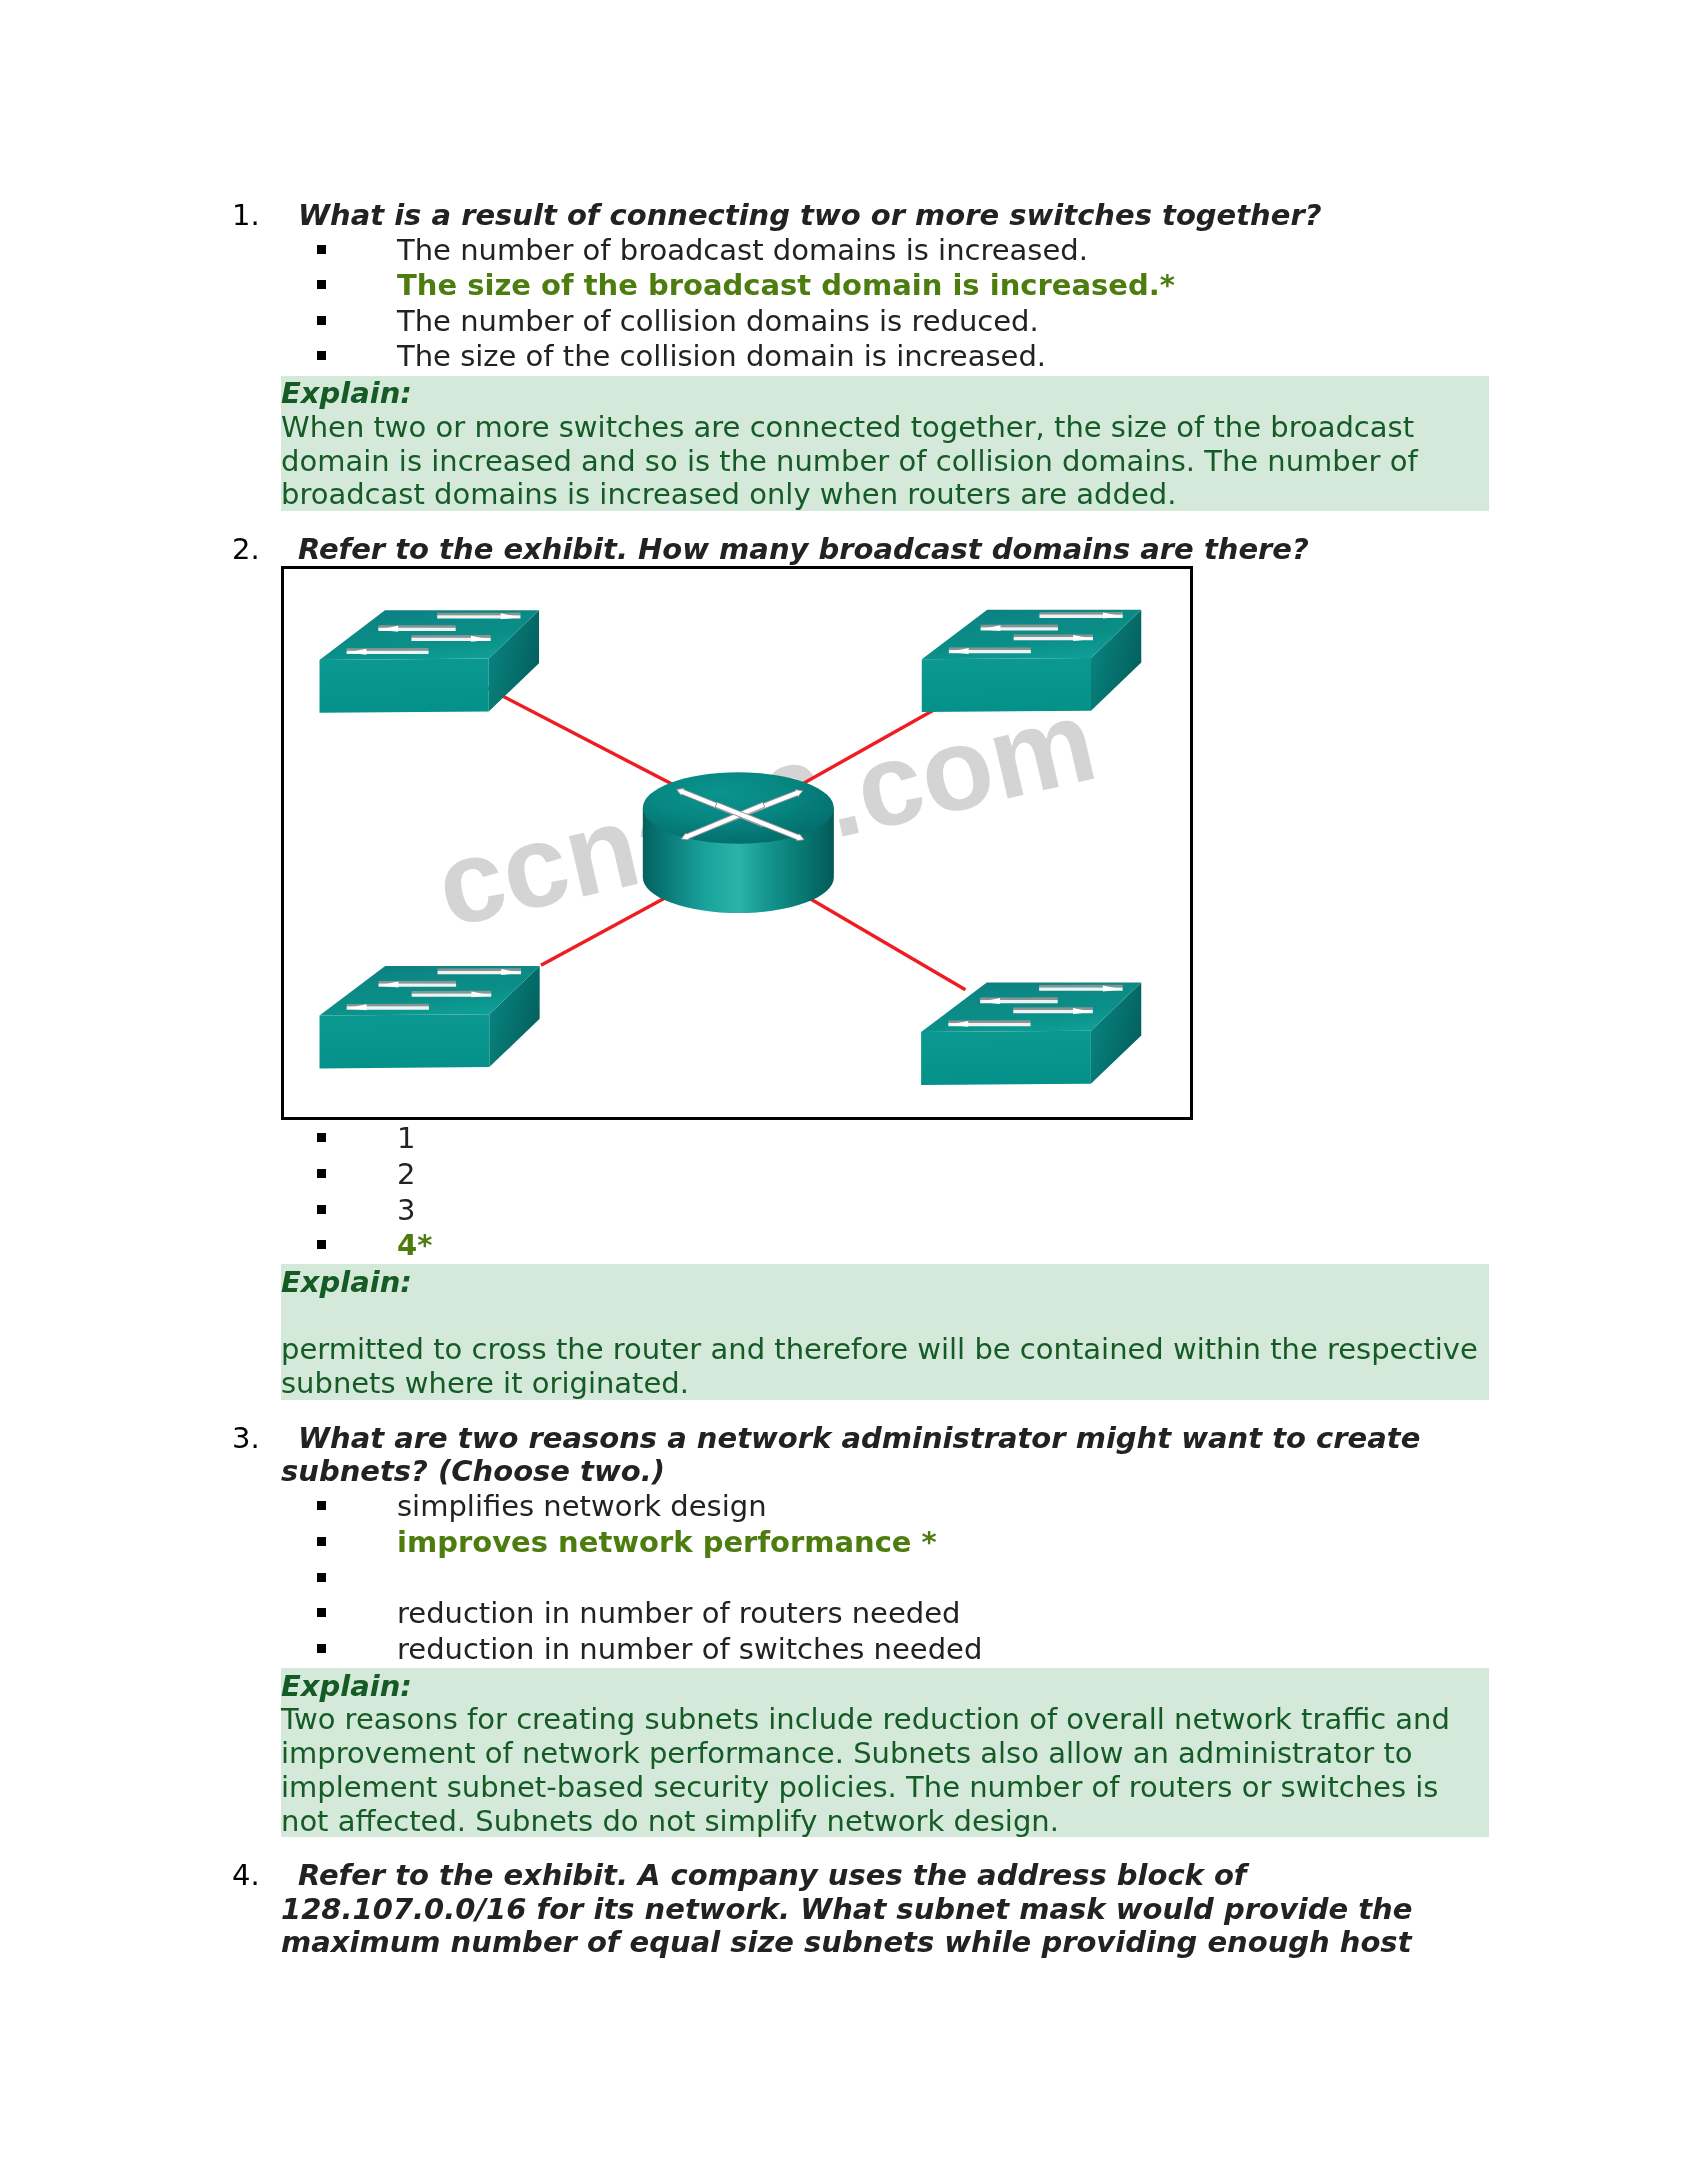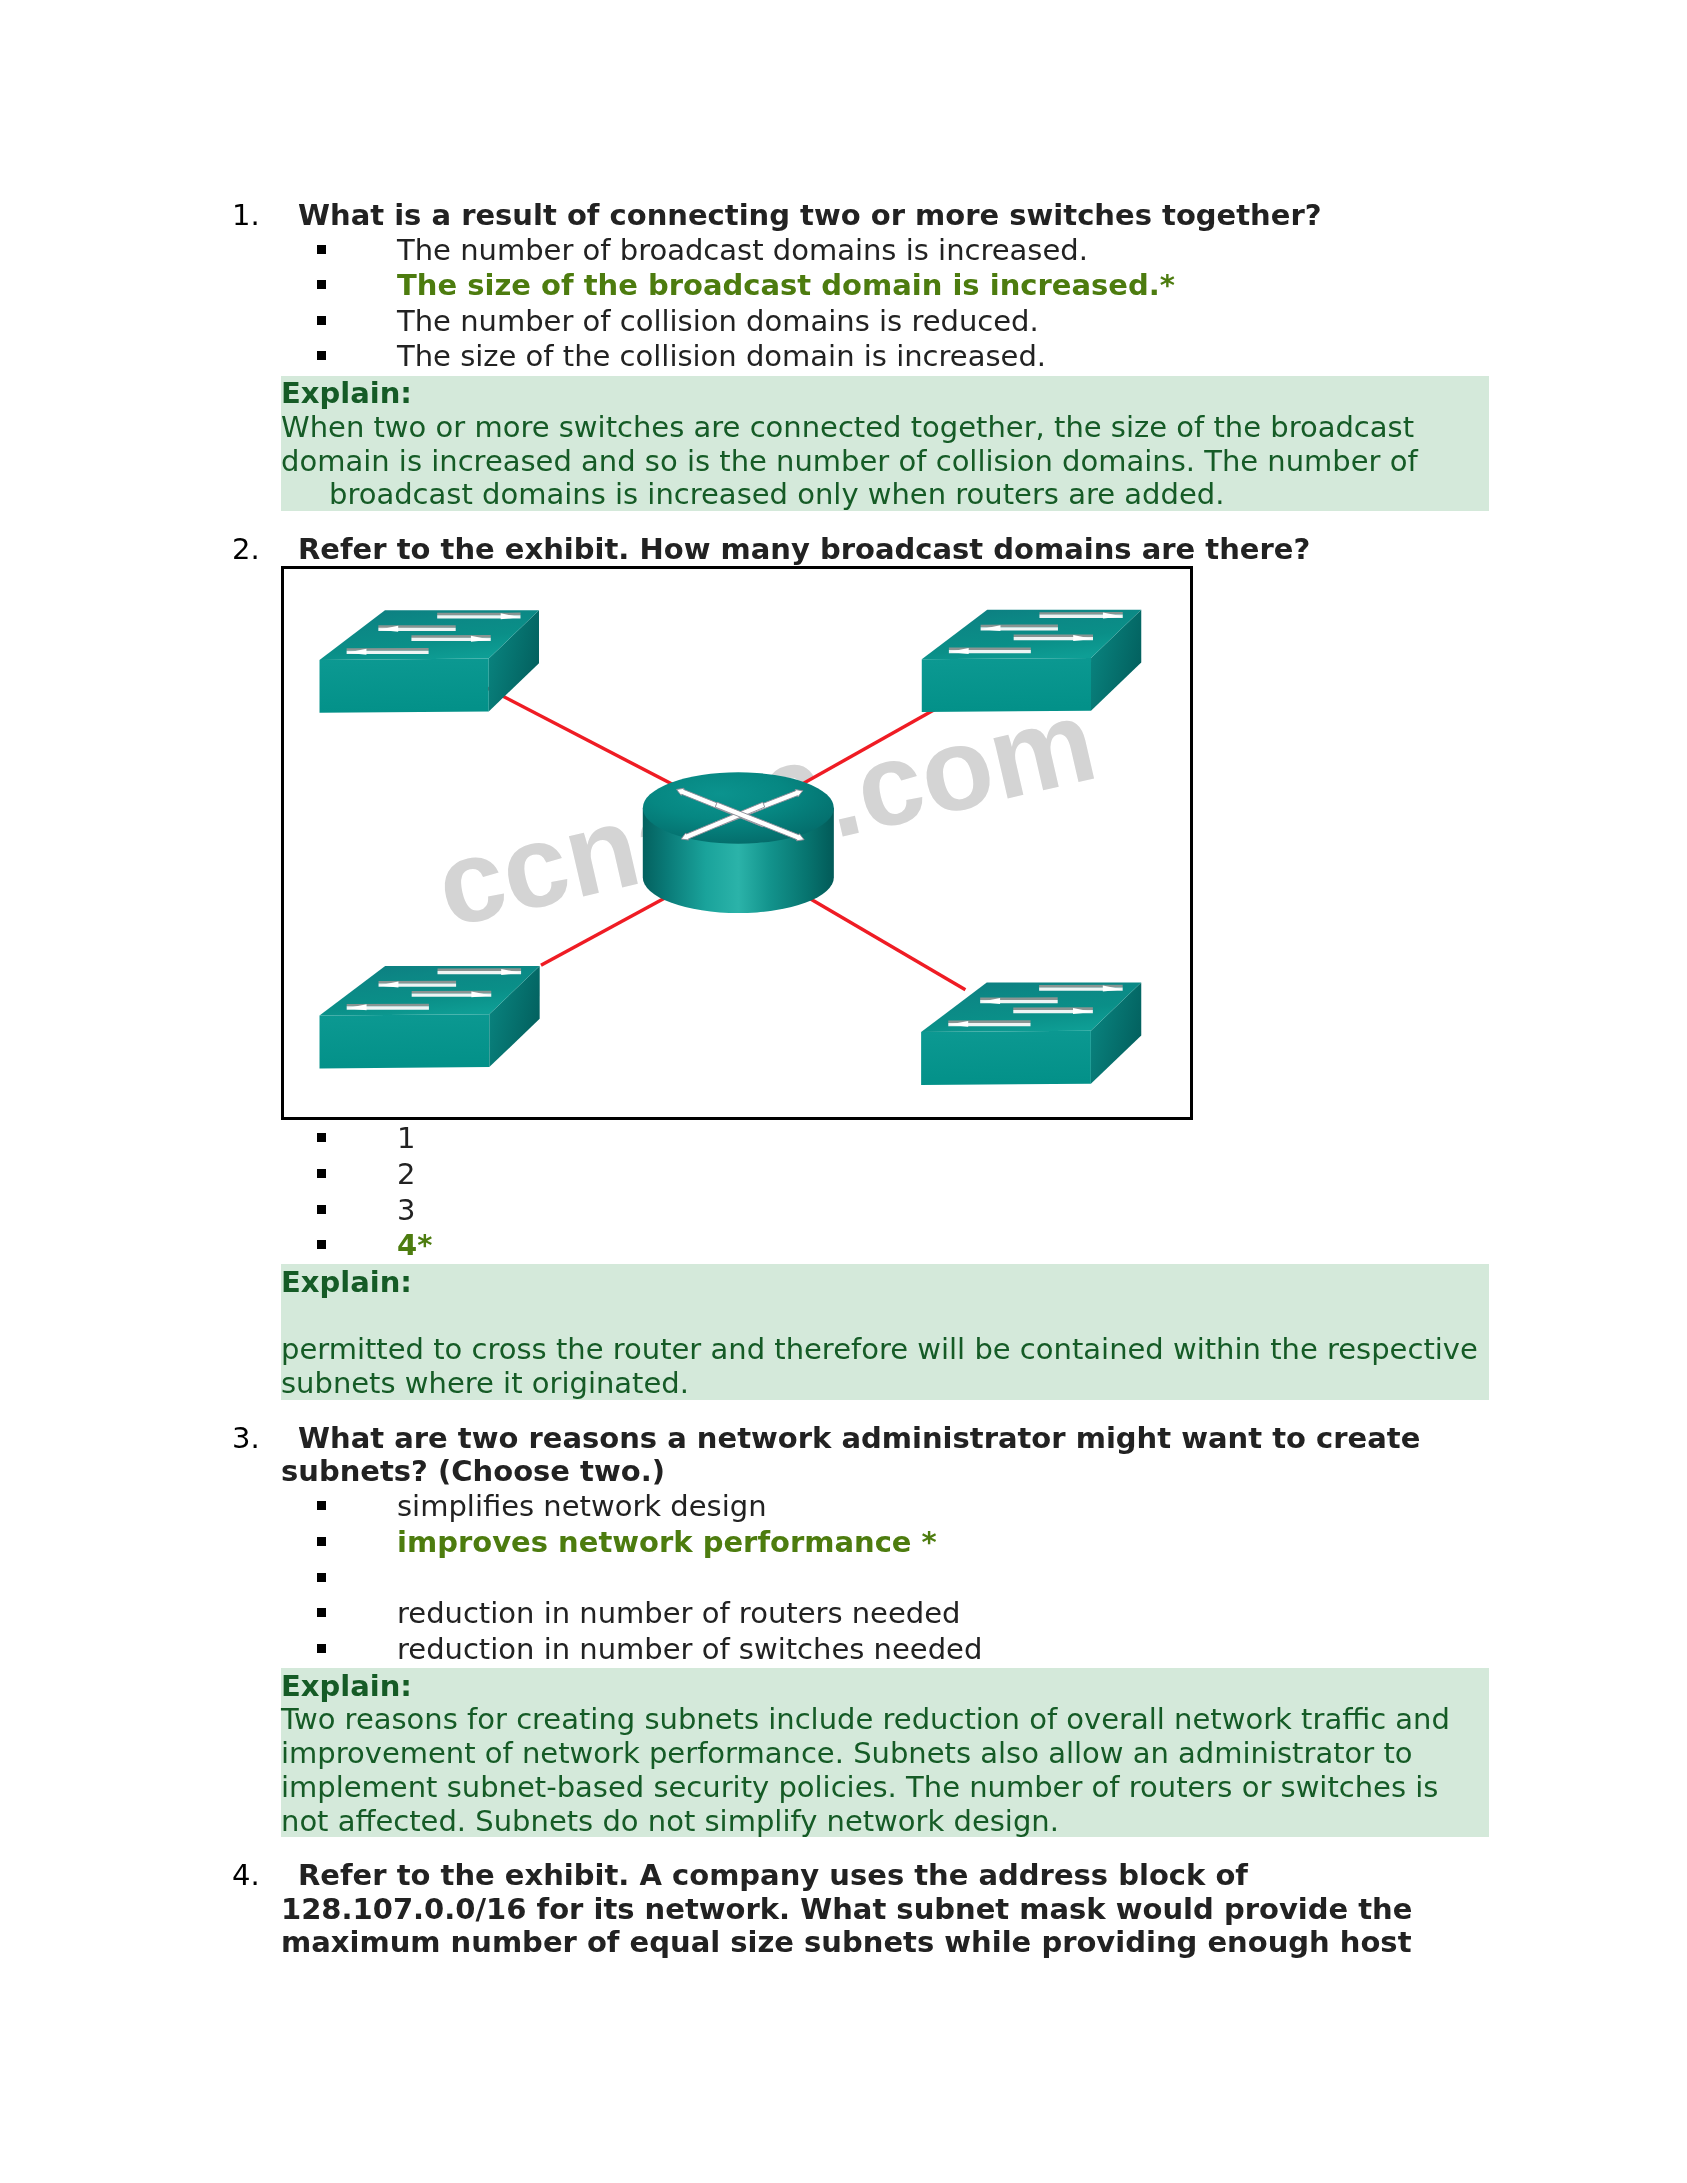--- a/index.html
+++ b/index.html
@@ -2,21 +2,21 @@
 <html style="font-size:10.6px"><head>
 <meta charset="utf-8">
 <style>
   html,body{margin:0;padding:0;}
   body{width:1687px;height:2183px;background:#ffffff;
        font-family:"DejaVu Sans",sans-serif;}
   .page{position:relative;width:1687px;height:2183px;overflow:hidden;background:#fff;}
 
   .ln{position:absolute;font-size:29px;line-height:34px;color:#222222;
       font-weight:400;white-space:pre;}
-  .b{font-weight:bold;}
+  .b{font-weight:bold;font-style:italic;}
   .num{color:#000000;}
   .red{color:#4d7c0f;font-weight:bold;}
   .gr{color:#155b26;text-align:right;}
 
   .bul{position:absolute;width:8.6px;height:8.6px;background:#000000;}
 
   .shade{position:absolute;background:#d4e9da;}
 
   .figbox{position:absolute;overflow:hidden;background:#fff;}
   .figbox .brd{position:absolute;left:0;top:0;right:0;bottom:0;border:3.3px solid #000;box-sizing:border-box;pointer-events:none;}
@@ -36,21 +36,21 @@
 <div class="ln red" style="left:397px;top:268px;">The size of the broadcast domain is increased.*</div>
 <div class="bul" style="left:317px;top:316px;"></div>
 <div class="ln" style="left:397px;top:304px;">The number of collision domains is reduced.</div>
 <div class="bul" style="left:317px;top:351px;"></div>
 <div class="ln" style="left:397px;top:339px;">The size of the collision domain is increased.</div>
 
 <div class="shade" style="left:281px;top:376px;width:1208px;height:135px;"></div>
 <div class="ln b gr" style="left:281px;top:376px;">Explain:</div>
 <div class="ln gr" style="left:281px;top:410px;">When two or more switches are connected together, the size of the broadcast</div>
 <div class="ln gr" style="left:281px;top:444px;">domain is increased and so is the number of collision domains. The number of</div>
-<div class="ln gr" style="left:281px;top:477px;padding-left:48px;">broadcast domains is increased only when routers are added.</div>
+<div class="ln gr" style="left:281px;top:477px;">broadcast domains is increased only when routers are added.</div>
 
 <div class="ln num" style="left:232px;top:532px;">2.</div>
 <div class="ln b" style="left:298px;top:532px;">Refer to the exhibit. How many broadcast domains are there?</div>
 
 <div class="figbox" style="left:281px;top:566px;width:912px;height:554px;">
 
   <svg width="912" height="554" viewBox="0 0 1379 838">
     <defs>
       <linearGradient id="swTop" x1="0.08" y1="0" x2="0.62" y2="1">
         <stop offset="0" stop-color="#0d7d80"></stop>

